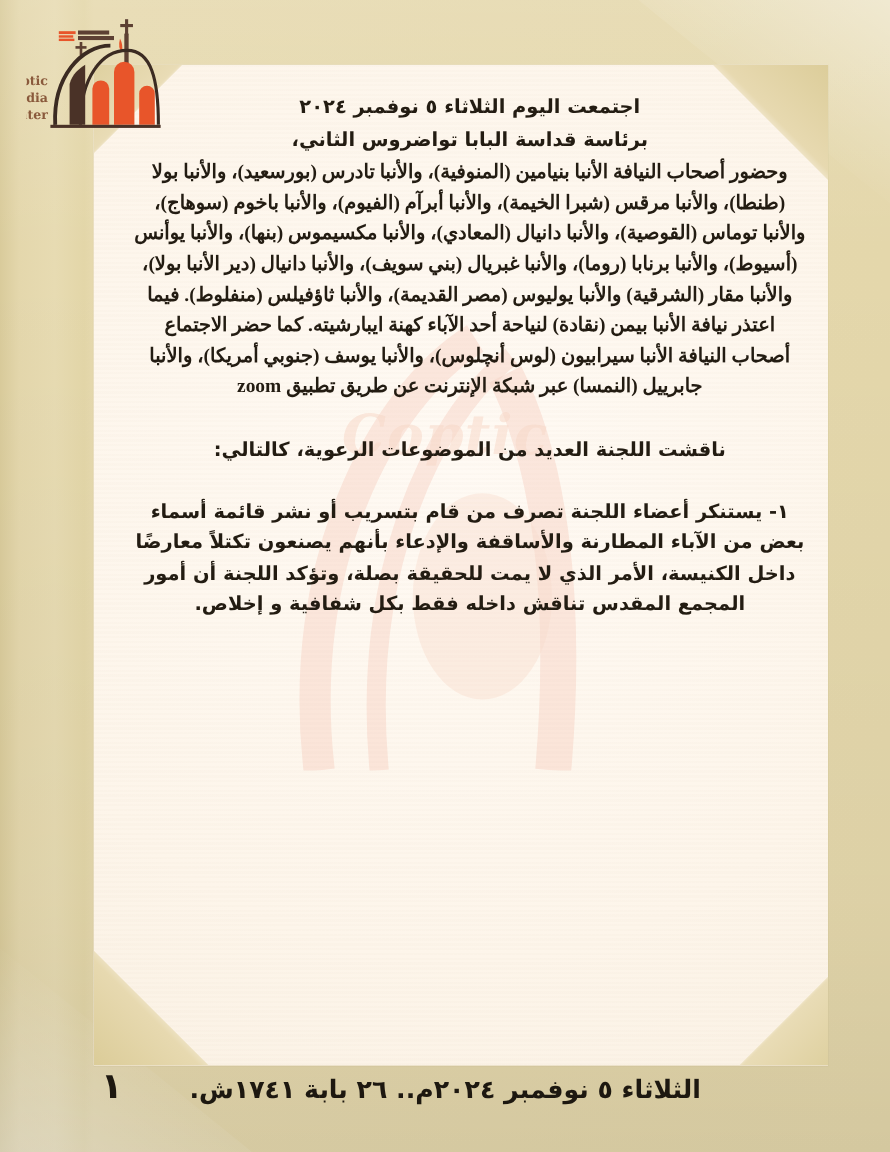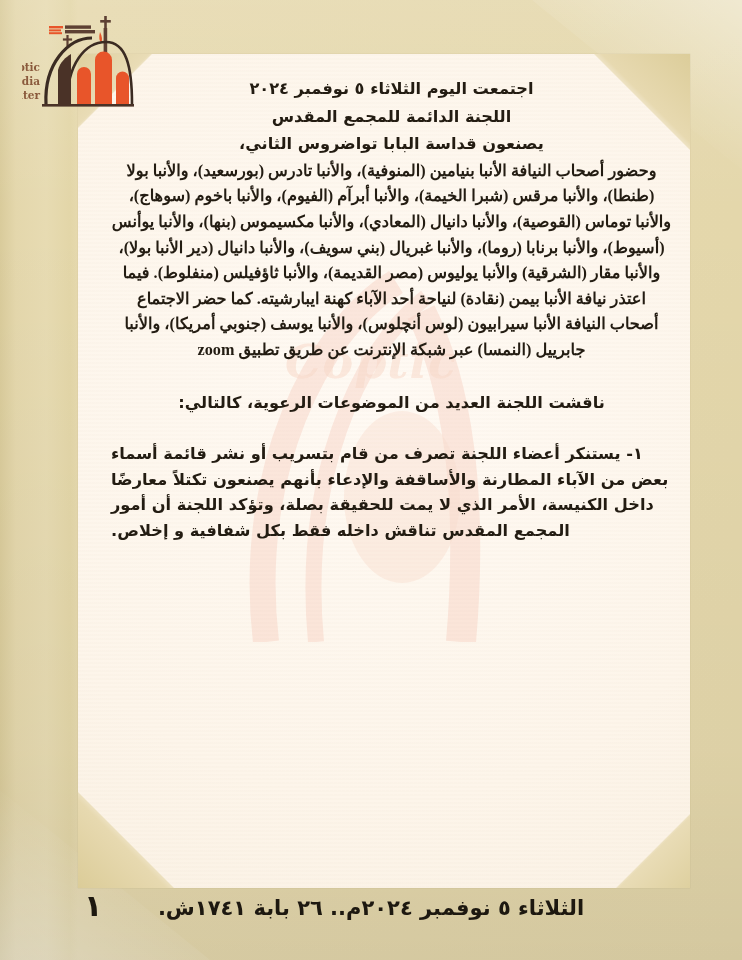--- a/index.html
+++ b/index.html
@@ -112,21 +112,21 @@
     font-weight:700;
     font-size:16.2px;
     line-height:1.58;
     letter-spacing:0;
   }
   .para{margin:0 0 0 15px;}
   .blk-head{margin-bottom:2px;}
   .gap-lg{height:26px;}
 
   .p-just{text-align:center;font-family:Liberation Serif, serif;}
-  .p-item{text-align:left;}
+  .p-item{text-align:center;}
 
   
   .footer{
     position:absolute;
     left:0;right:0;bottom:28px;
     z-index:7;
     height:40px;
   }
   .footer-date{
     position:absolute;left:0;right:0;top:4px;
@@ -210,22 +210,21 @@
 
     <text x="18" y="63" font-family="DejaVu Serif, Liberation Serif, serif" font-size="10.5" font-weight="700" fill="#8a5a3c">Coptic</text>
     <text x="18" y="77" font-family="DejaVu Serif, Liberation Serif, serif" font-size="10.5" font-weight="700" fill="#8a5a3c">Media</text>
     <text x="18" y="91" font-family="DejaVu Serif, Liberation Serif, serif" font-size="10.5" font-weight="700" fill="#8a5a3c">Center</text>
   </svg>
 </div>
 
 <div class="content">
 
   <div class="para blk-head">اجتمعت اليوم الثلاثاء ٥ نوفمبر ٢٠٢٤</div>
-  <div class="para blk-head">اللجنة الدائمة للمجمع المقدس</div>
-  <div class="para blk-head">يصنعون قداسة البابا تواضروس الثاني،</div>
+  <div class="para blk-head">برئاسة قداسة البابا تواضروس الثاني،</div>
 
   <div class="para p-just">وحضور أصحاب النيافة الأنبا بنيامين (المنوفية)، والأنبا تادرس (بورسعيد)، والأنبا بولا (طنطا)، والأنبا مرقس (شبرا الخيمة)، والأنبا أبرآم (الفيوم)، والأنبا باخوم (سوهاج)، والأنبا توماس (القوصية)، والأنبا دانيال (المعادي)، والأنبا مكسيموس (بنها)، والأنبا يوأنس (أسيوط)، والأنبا برنابا (روما)، والأنبا غبريال (بني سويف)، والأنبا دانيال (دير الأنبا بولا)، والأنبا مقار (الشرقية) والأنبا يوليوس (مصر القديمة)، والأنبا ثاؤفيلس (منفلوط). فيما اعتذر نيافة الأنبا بيمن (نقادة) لنياحة أحد الآباء كهنة ايبارشيته. كما حضر الاجتماع أصحاب النيافة الأنبا سيرابيون (لوس أنچلوس)، والأنبا يوسف (جنوبي أمريكا)، والأنبا جابرييل (النمسا) عبر شبكة الإنترنت عن طريق تطبيق zoom</div>
 
   <div class="gap-lg"></div>
 
   <div class="para">ناقشت اللجنة العديد من الموضوعات الرعوية، كالتالي:</div>
 
   <div class="gap-lg"></div>
 
 

